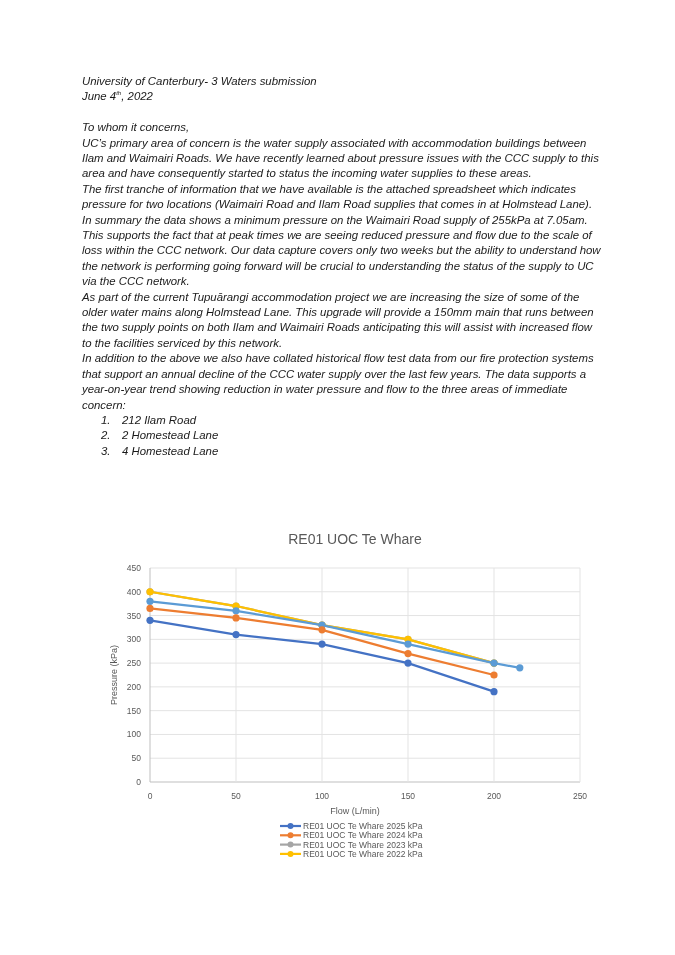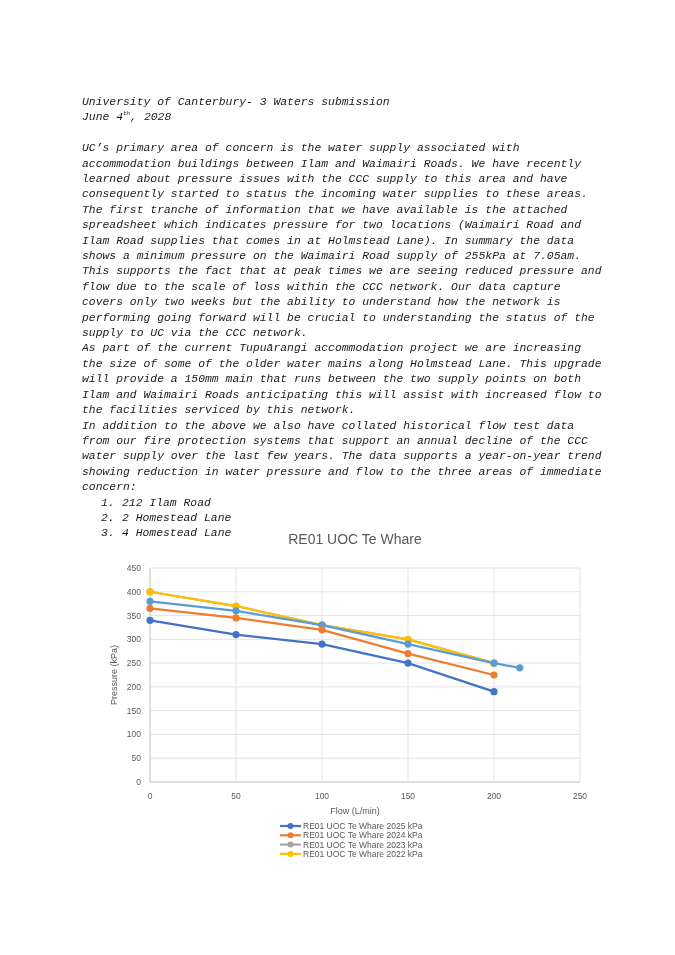--- a/index.html
+++ b/index.html
@@ -1,20 +1,20 @@
 <!DOCTYPE html>
 <html><head>
 <meta charset="utf-8">
 <style>
   html, body { margin: 0; padding: 0; background: #ffffff; }
   body { width: 675px; height: 955px; position: relative; overflow: hidden; }
   .page { position: absolute; left: 0; top: 0; width: 675px; height: 955px; background: #fff; }
   .text-block {
-    position: absolute; left: 82px; top: 95px; width: 520px;
-    font-family: Liberation Mono, monospace; font-style: italic;
+    position: absolute; left: 82px; top: 74px; width: 520px;
+    font-family: Liberation Sans, sans-serif; font-style: italic;
     font-size: 11.4px; line-height: 15.4px; color: #1a1a1a;
   }
   .text-block p { margin: 0; }
   .gap { height: 15.4px; }
   sup { font-size: 6px; line-height: 0; vertical-align: super; }
   ol { margin: 0; padding: 0 0 0 0; list-style: none; }
   ol li { position: relative; padding-left: 40px; }
   ol li .num { position: absolute; left: 19px; }
   .chart-wrap { position: absolute; left: 105px; top: 525px; width: 500px; height: 345px; }
   .chart-wrap svg { display: block; }
@@ -22,22 +22,23 @@
   .tick { font-family: "Liberation Sans", sans-serif; font-size: 8.5px; fill: #595959; }
   .axis-label { font-family: "Liberation Sans", sans-serif; font-size: 9px; fill: #595959; }
   .legend-text { font-family: "Liberation Sans", sans-serif; font-size: 8.5px; fill: #595959; }
 </style>
 </head>
 <body>
 
 <div class="page">
   <div class="text-block">
     <p>University of Canterbury- 3 Waters submission</p>
-    <p><span>June 4</span><sup>th</sup><span>, 2028</span></p>
+    <p><span>June 4</span><sup>th</sup><span>, 2022</span></p>
     <div class="gap"></div>
+    <p>To whom it concerns,</p>
     <p>UC’s primary area of concern is the water supply associated with accommodation buildings between Ilam and Waimairi Roads. We have recently learned about pressure issues with the CCC supply to this area and have consequently started to status the incoming water supplies to these areas.</p>
     <p>The first tranche of information that we have available is the attached spreadsheet which indicates pressure for two locations (Waimairi Road and Ilam Road supplies that comes in at Holmstead Lane). In summary the data shows a minimum pressure on the Waimairi Road supply of 255kPa at 7.05am. This supports the fact that at peak times we are seeing reduced pressure and flow due to the scale of loss within the CCC network. Our data capture covers only two weeks but the ability to understand how the network is performing going forward will be crucial to understanding the status of the supply to UC via the CCC network.</p>
     <p>As part of the current Tupuārangi accommodation project we are increasing the size of some of the older water mains along Holmstead Lane. This upgrade will provide a 150mm main that runs between the two supply points on both Ilam and Waimairi Roads anticipating this will assist with increased flow to the facilities serviced by this network.</p>
     <p>In addition to the above we also have collated historical flow test data from our fire protection systems that support an annual decline of the CCC water supply over the last few years. The data supports a year-on-year trend showing reduction in water pressure and flow to the three areas of immediate concern:</p>
     <ol>
       <li><span class="num">1.</span><span>212 Ilam Road</span></li>
       <li><span class="num">2.</span><span>2 Homestead Lane</span></li>
       <li><span class="num">3.</span><span>4 Homestead Lane</span></li>
     </ol>
   </div>

